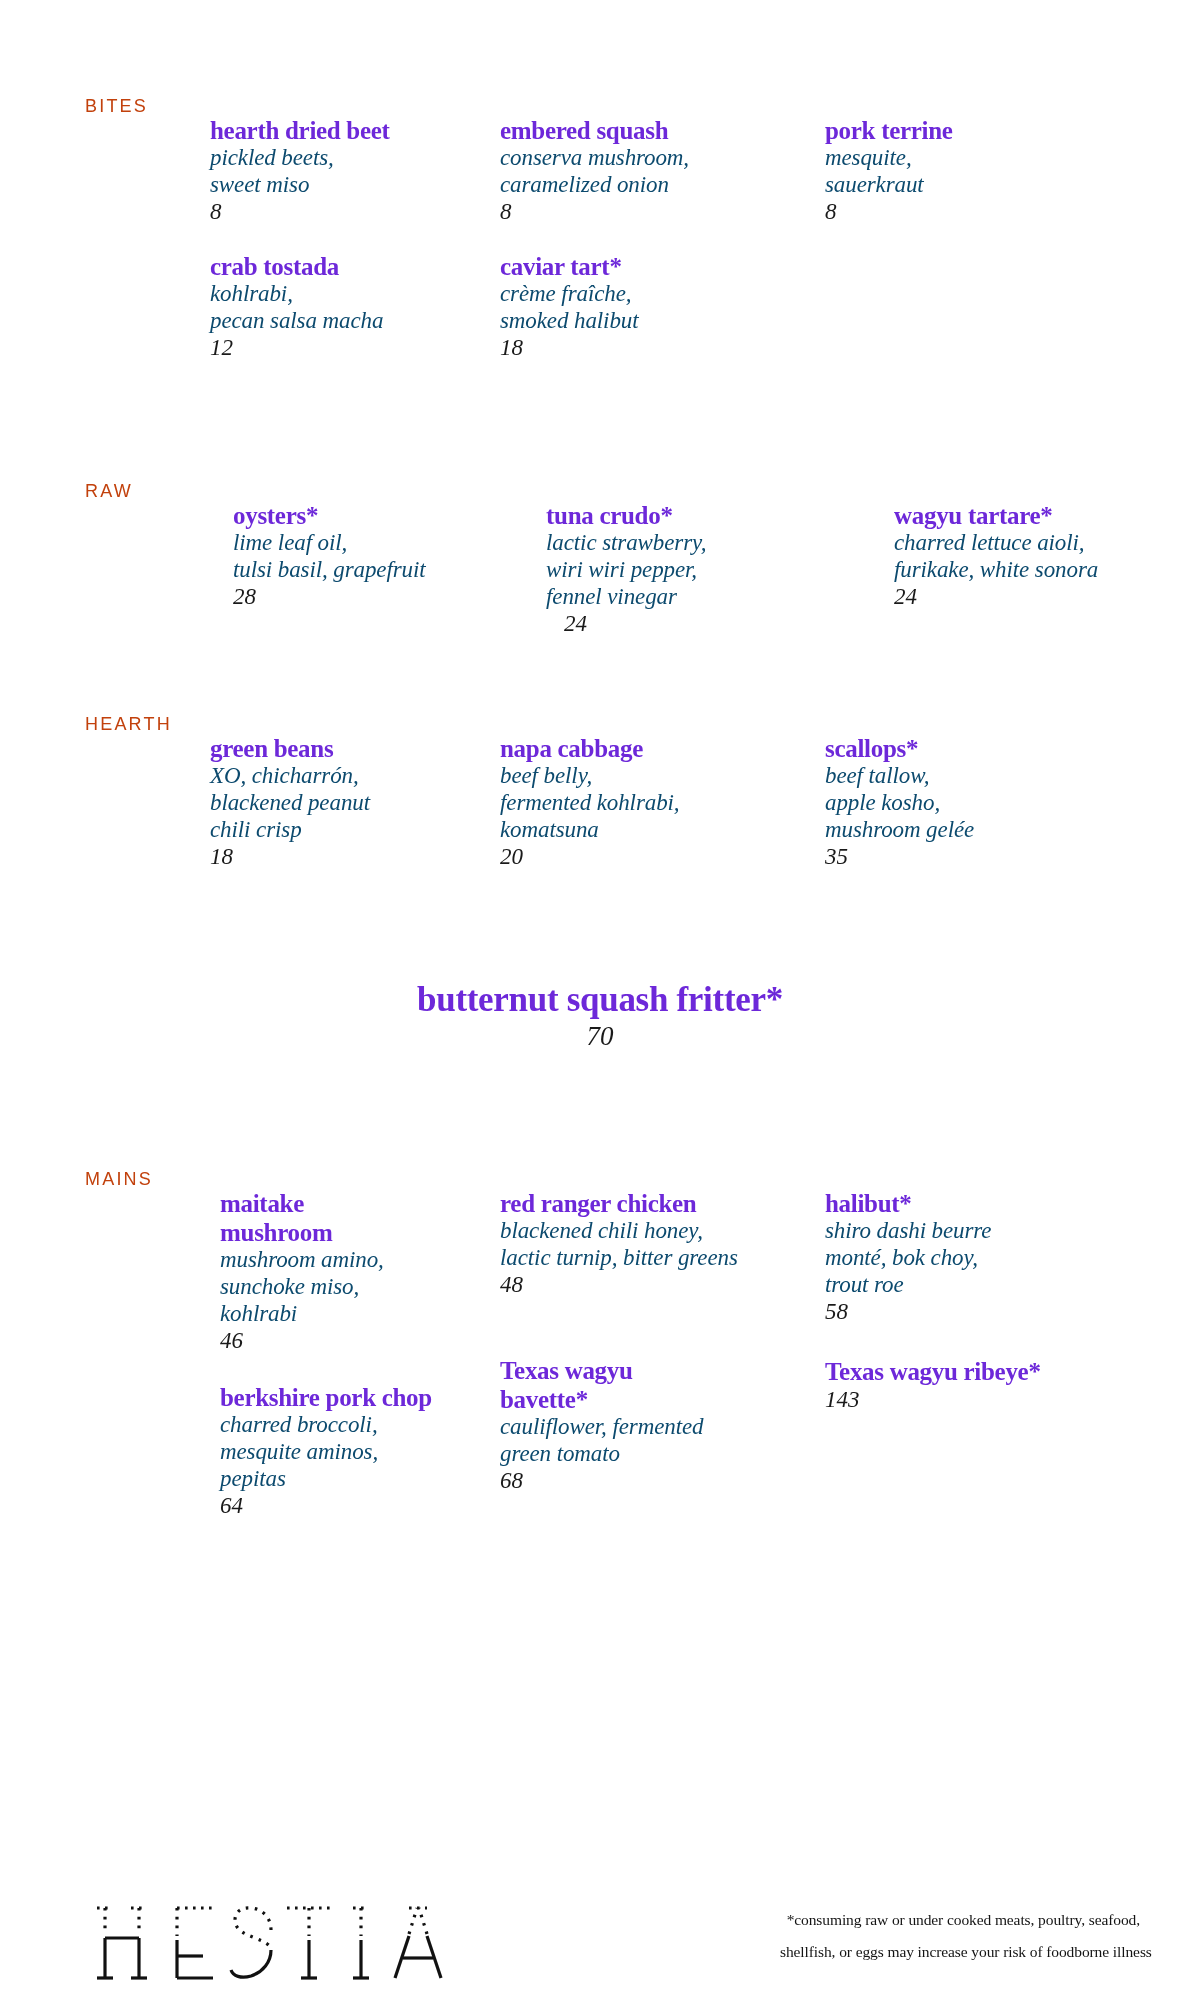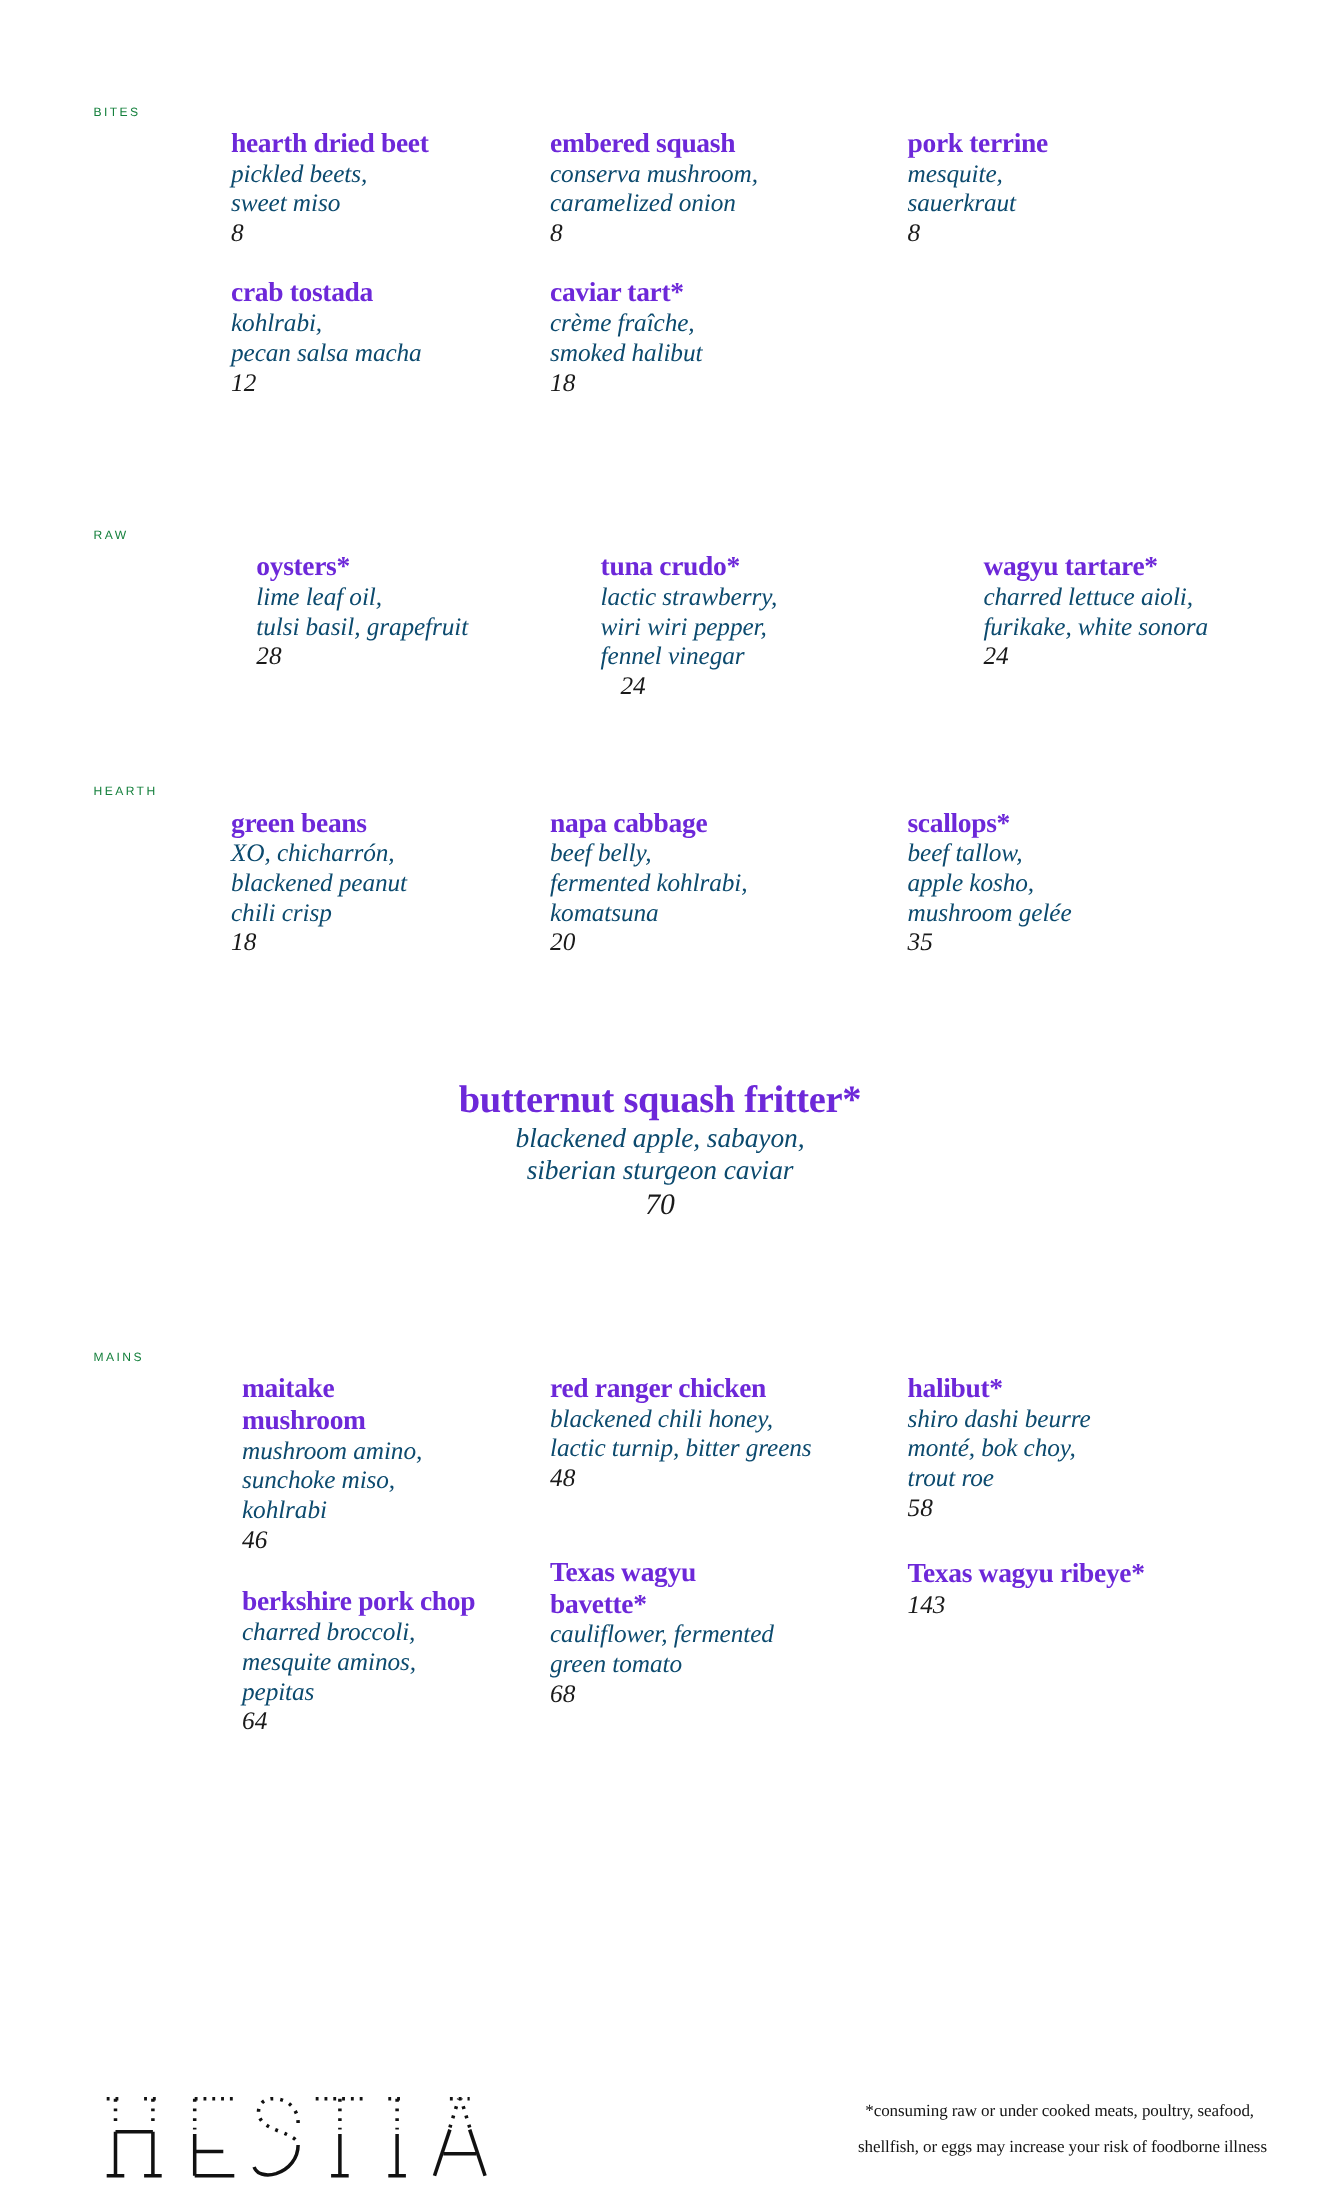--- a/index.html
+++ b/index.html
@@ -26,23 +26,23 @@
     position: relative;
     display: grid;
     grid-template-columns: 125px 290px 325px 1fr;
     column-gap: 0;
     padding-left: 85px;
     padding-right: 60px;
   }
 
   .section-label {
     font-family: "Liberation Sans", sans-serif;
-    font-size: 11px;
+    font-size: 18px;
     letter-spacing: 2.2px;
-    color: #15803d;
+    color: #c2410c;
     font-weight: 400;
     text-transform: uppercase;
     white-space: nowrap;
     padding-top: 4px;
   }
 
   .col { position: relative; }
 
   
   .dish { margin-bottom: 0; }
@@ -247,22 +247,20 @@
         <div class="dish-desc">beef tallow,
 apple kosho,
 mushroom gelée</div>
         <div class="dish-price">35</div>
       </div>
     </div>
   </div>
 
   <div class="feature dish" style="margin-top:108px;">
     <div class="dish-name">butternut squash fritter*</div>
-    <div class="dish-desc">blackened apple, sabayon,
-siberian sturgeon caviar</div>
     <div class="dish-price">70</div>
   </div>
 
   <div class="section" style="margin-top:112px; grid-template-columns:125px 290px 325px 1fr;">
     <div class="section-label">MAINS</div>
 
     <div class="col" style="padding-left:10px;">
       <div class="dish">
         <div class="dish-name" style="white-space:pre-line;">maitake
 mushroom</div>

